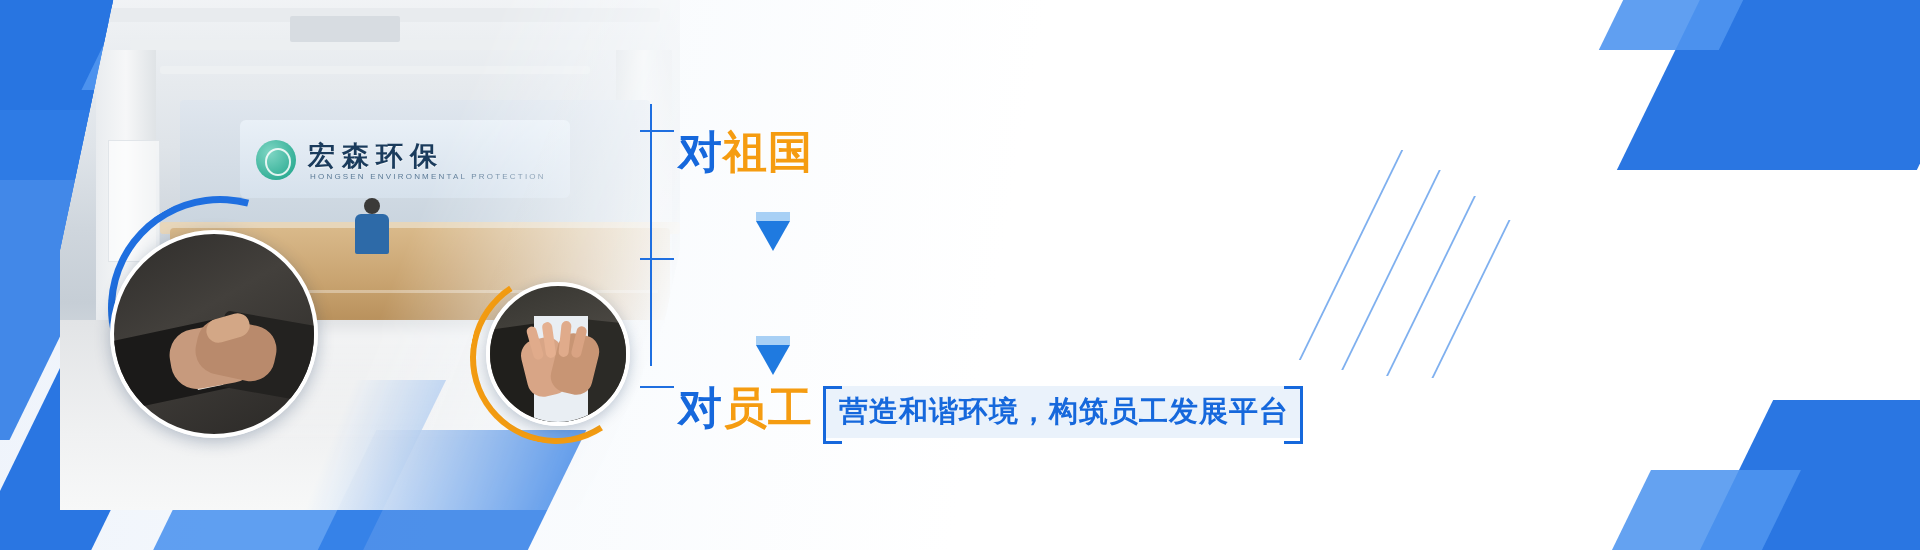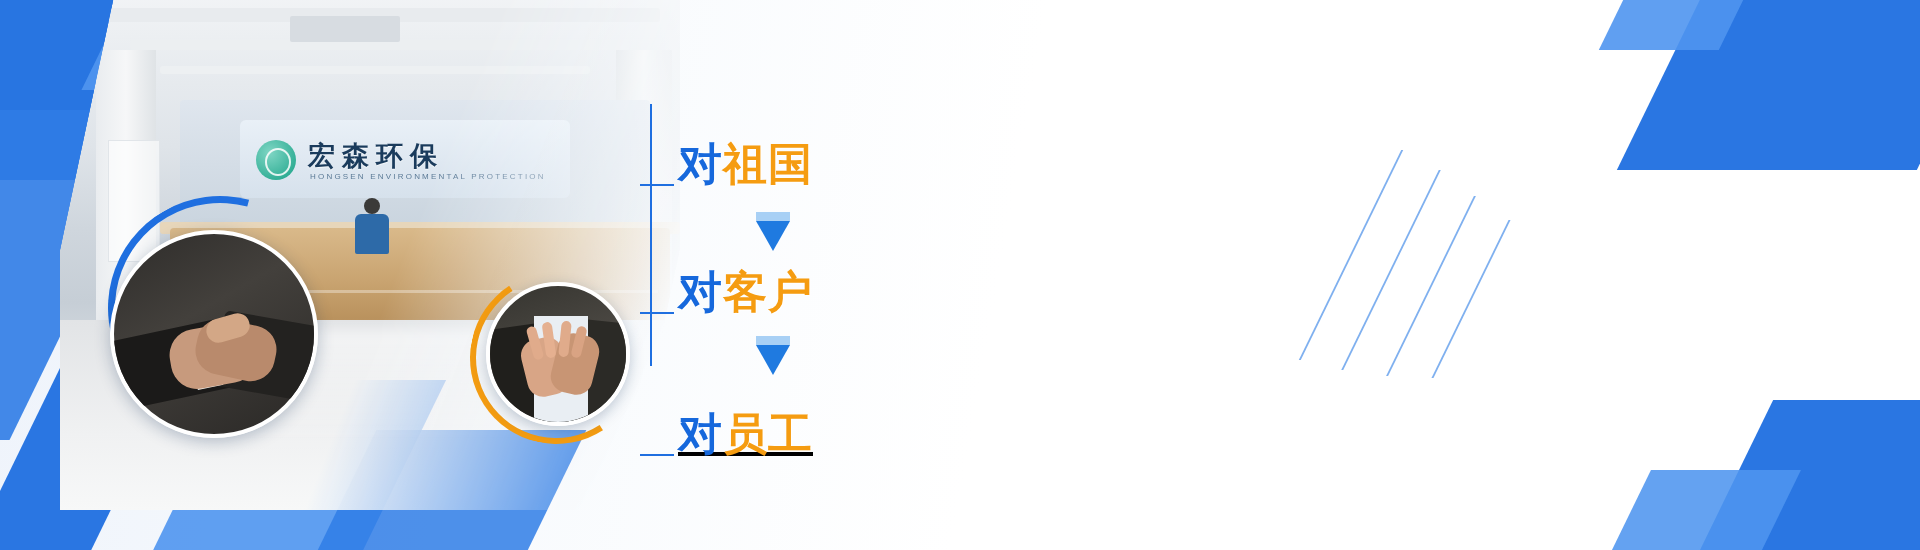--- a/index.html
+++ b/index.html
@@ -156,24 +156,24 @@
   .ls1{left:20px;top:0;height:210px;}
   .ls2{left:60px;top:20px;height:200px;}
   .ls3{left:100px;top:46px;height:180px;}
   .ls4{left:140px;top:70px;height:158px;}
 
   
   .content{position:absolute;left:640px;top:60px;width:780px;height:420px;}
   .bracket{
     position:absolute;left:10px;top:44px;width:2px;height:262px;background:#1f6fe0;
   }
-  .row{position:absolute;left:0;display:flex;align-items:flex-end;height:56px;}
+  .row{position:absolute;left:0;display:flex;align-items:flex-start;height:56px;}
   .row-1{top:70px;}
   .row-2{top:198px;}
-  .row-3{top:340px;text-decoration:underline;}
+  .row-3{top:326px;}
   .tick{width:34px;height:2px;background:#1f6fe0;margin-right:4px;}
   .kw{
     font-size:44px;font-weight:900;line-height:1;letter-spacing:1px;white-space:nowrap;
     font-family:"Liberation Sans","DejaVu Sans",sans-serif;
   }
   .kw .b{color:#1668dc;text-shadow:1px 1px 0 rgba(255,255,255,.9);}
   .kw .o{color:#f59c11;text-shadow:1px 1px 0 rgba(255,255,255,.9);}
   .phrase{
     margin-left:10px;position:relative;
     padding:6px 14px 6px 16px;
@@ -280,27 +280,27 @@
       <span class="kw"><span class="b">对</span><span class="o">祖国</span></span>
     </div>
 
     <div class="arrow arrow-1">
       <div class="cap"></div>
       <div class="tri"></div>
     </div>
 
     <div class="row row-2">
       <span class="tick"></span>
-      <span class="kw"><span class="b">对</span><span class="o">客户</span></span>
     </div>
 
     <div class="arrow arrow-2">
       <div class="cap"></div>
       <div class="tri"></div>
     </div>
 
     <div class="row row-3">
       <span class="tick"></span>
       <span class="kw"><span class="b">对</span><span class="o">员工</span></span>
+      <span class="phrase">营造和谐环境，构筑员工发展平台</span>
     </div>
   </div>
 
 </div>
 
 </body></html>

